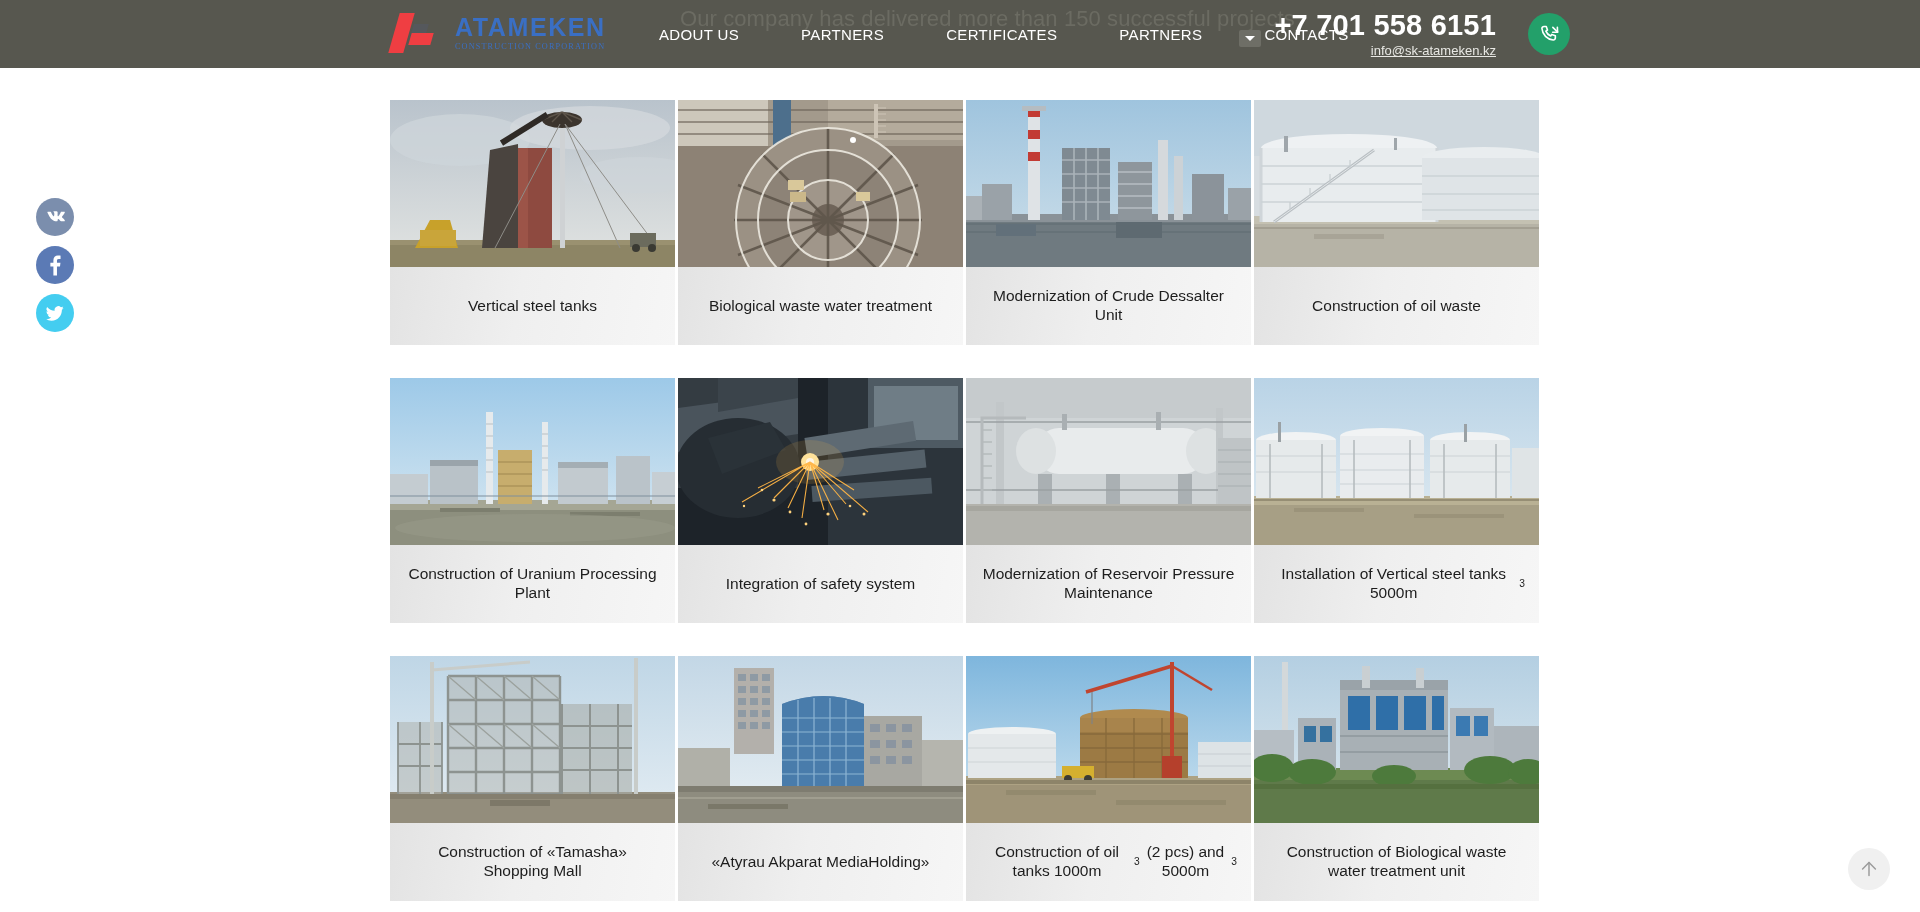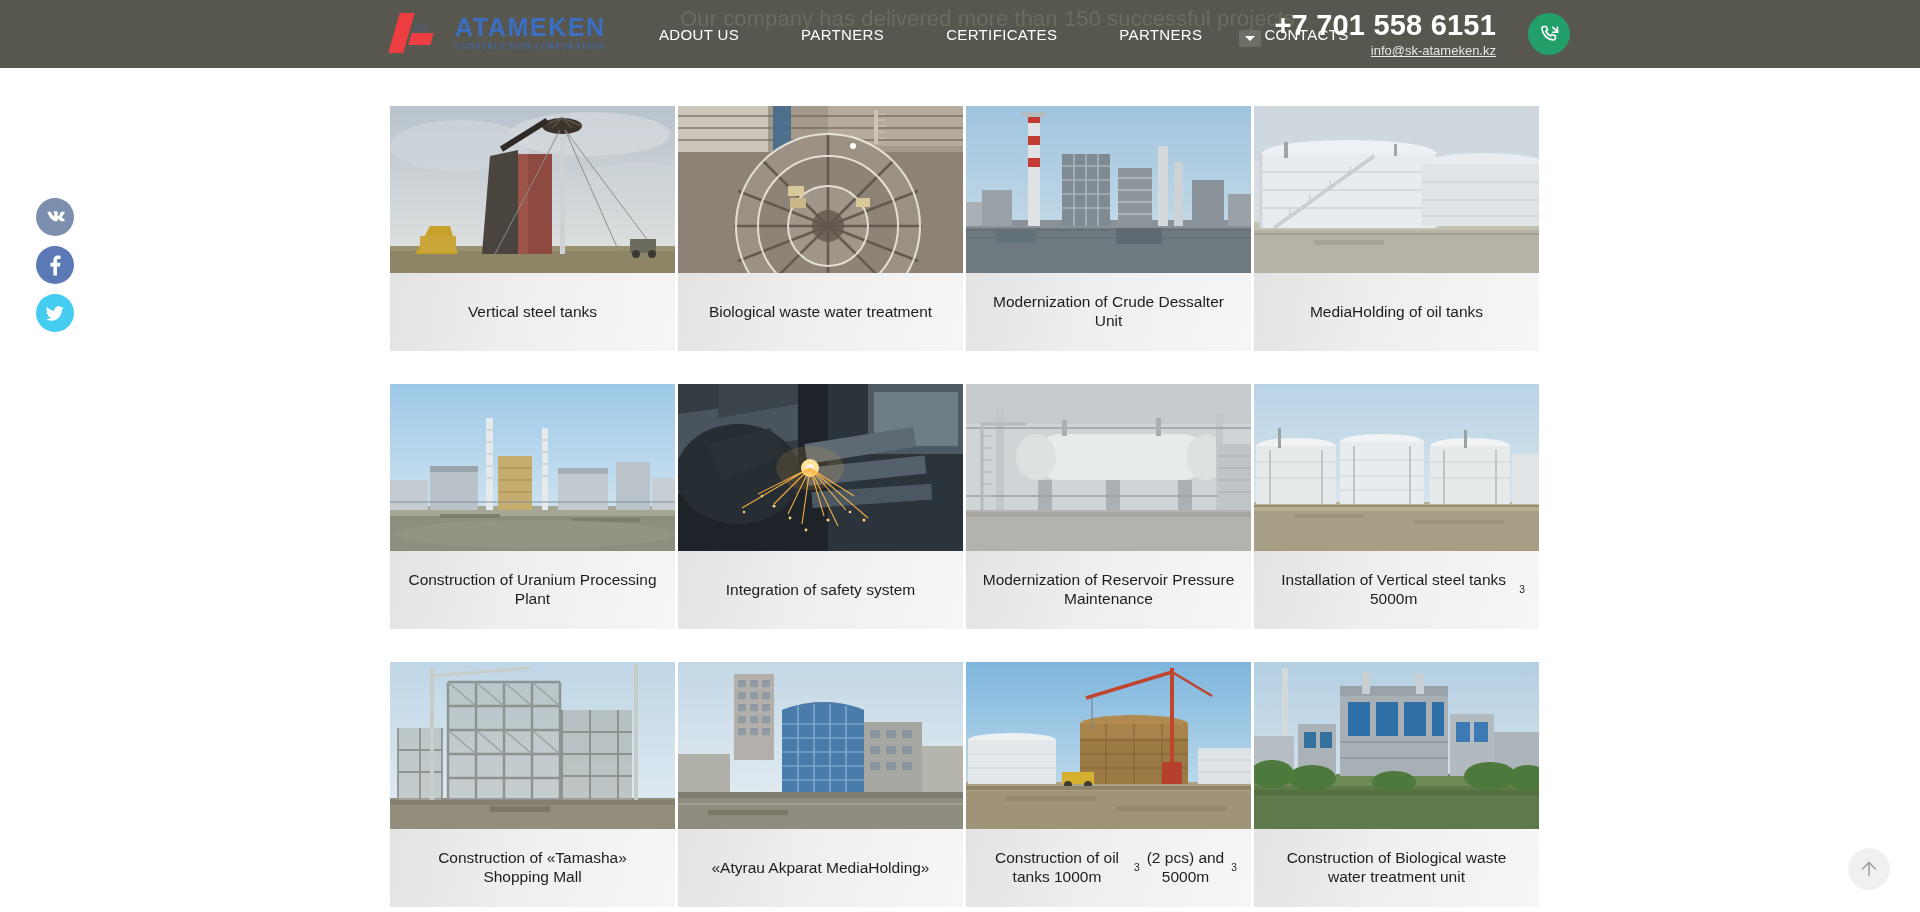--- a/index.html
+++ b/index.html
@@ -137,21 +137,20 @@
   
   .grid {
     position: absolute;
     left: 390px; top: 100px;
     width: 1140px;
   }
   .row {
     display: flex;
     gap: 3px;
     margin-bottom: 33px;
-    margin-top: 6px;
   }
   .card {
     width: 285px;
     display: flex; flex-direction: column;
     cursor: pointer;
   }
   .card-img {
     width: 285px; height: 167px;
     position: relative; overflow: hidden;
   }
@@ -386,21 +385,21 @@
           <rect x="168" y="58" width="124" height="62" fill="#dfe4e7"></rect>
           <g stroke="#cbd2d6" stroke-width="1.4">
               <path d="M168 76h124 M168 94h124 M168 110h124"></path>
             </g>
           <rect x="30" y="36" width="4" height="16" fill="#9fa6ab"></rect>
           <rect x="140" y="38" width="3" height="12" fill="#9fa6ab"></rect>
           <path d="M0 128 h285" stroke="#a39f92" stroke-width="2"></path>
           <rect x="60" y="134" width="70" height="5" fill="#a8a497"></rect>
         </svg>
       </div>
-      <div class="card-cap">MediaHolding of oil tanks</div>
+      <div class="card-cap">Construction of oil waste</div>
     </div>
   </div>
 
   <div class="row">
 
     <div class="card">
       <div class="card-img">
         <svg viewBox="0 0 285 167" preserveAspectRatio="none">
           <defs>
               <linearGradient id="sky5" x1="0" y1="0" x2="0" y2="1">

